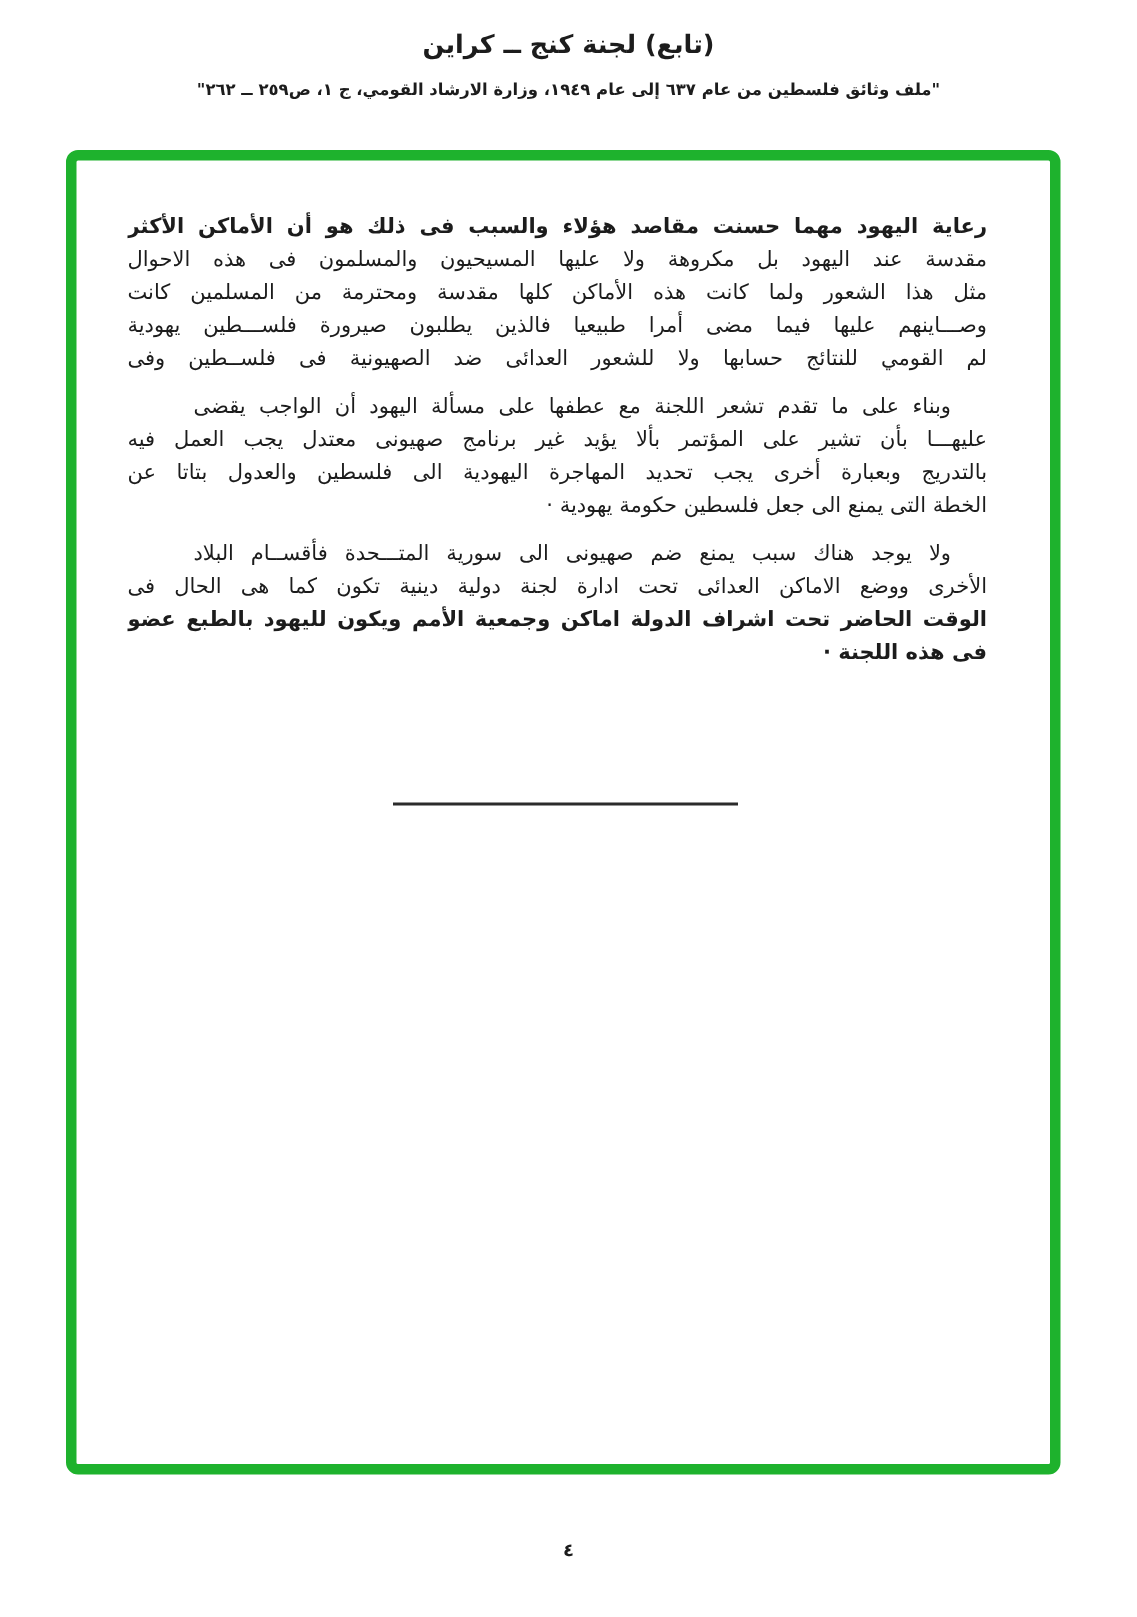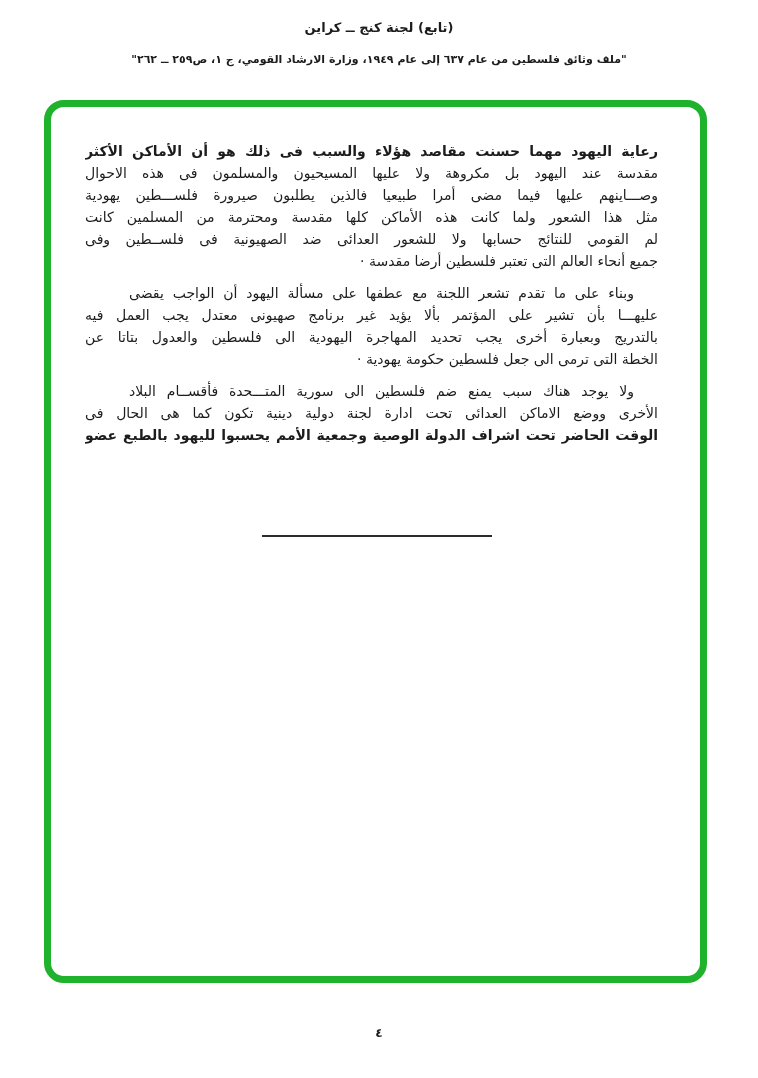--- a/index.html
+++ b/index.html
@@ -16,21 +16,21 @@
     overflow: hidden;
     color: #1c1c1c;
   }
   .header-title {
     position: absolute;
     top: 20px;
     left: 0;
     right: 0;
     text-align: center;
     direction: rtl;
-    font-size: 13px;
+    font-size: 17px;
     font-weight: bold;
     letter-spacing: 0.3px;
   }
   .header-subtitle {
     position: absolute;
     top: 53px;
     left: 0;
     right: 0;
     text-align: center;
     direction: rtl;
@@ -38,21 +38,21 @@
     font-weight: bold;
   }
   .doc-frame {
     position: absolute;
     left: 44px;
     top: 100px;
     width: 649px;
     height: 869px;
     border-style: solid;
     border-width: 7px;
-    border-radius: 20px;
+    border-radius: 8px;
     background: #ffffff;
   }
   .text-block {
     position: absolute;
     top: 33px;
     left: 34px;
     right: 42px;
     direction: rtl;
   }
   .paragraph {
@@ -105,35 +105,35 @@
   <div class="header-title">(تابع) لجنة كنج ــ كراين</div>
 
   <div class="header-subtitle">"ملف وثائق فلسطين من عام ٦٣٧ إلى عام ١٩٤٩، وزارة الارشاد القومي، ج ١، ص٢٥٩ ــ ٢٦٢"</div>
 
   <div class="doc-frame" style="border-color: rgb(30, 178, 45);">
     <div class="text-block">
 
     <div class="paragraph">
           <div class="text-line bold">رعاية اليهود مهما حسنت مقاصد هؤلاء والسبب فى ذلك هو أن الأماكن الأكثر</div>
           <div class="text-line">مقدسة عند اليهود بل مكروهة ولا عليها المسيحيون والمسلمون فى هذه الاحوال</div>
+          <div class="text-line">مثل هذا الشعور ولما كانت هذه الأماكن كلها مقدسة ومحترمة من المسلمين كانت</div>
           <div class="text-line">وصـــاينهم عليها فيما مضى أمرا طبيعيا فالذين يطلبون صيرورة فلســـطين يهودية</div>
-          <div class="text-line">مثل هذا الشعور ولما كانت هذه الأماكن كلها مقدسة ومحترمة من المسلمين كانت</div>
           <div class="text-line">لم القومي للنتائج حسابها ولا للشعور العدائى ضد الصهيونية فى فلســطين وفى</div>
-          <div class="text-line last">جميع أنحاء العالم التى تعتبر فلسطين أرضا مقدسة ·</div>
         </div>
         <div class="paragraph indent">
           <div class="text-line">وبناء على ما تقدم تشعر اللجنة مع عطفها على مسألة اليهود أن الواجب يقضى</div>
           <div class="text-line">عليهـــا بأن تشير على المؤتمر بألا يؤيد غير برنامج صهيونى معتدل يجب العمل فيه</div>
           <div class="text-line">بالتدريج وبعبارة أخرى يجب تحديد المهاجرة اليهودية الى فلسطين والعدول بتاتا عن</div>
-          <div class="text-line last">الخطة التى ترمى الى جعل فلسطين حكومة يهودية ·</div>
+          <div class="text-line last">الخطة التى يمنع الى جعل فلسطين حكومة يهودية ·</div>
         </div>
         <div class="paragraph indent">
-          <div class="text-line">ولا يوجد هناك سبب يمنع ضم فلسطين الى سورية المتـــحدة فأقســام البلاد</div>
+          <div class="text-line">ولا يوجد هناك سبب يمنع ضم صهيونى الى سورية المتـــحدة فأقســام البلاد</div>
           <div class="text-line">الأخرى ووضع الاماكن العدائى تحت ادارة لجنة دولية دينية تكون كما هى الحال فى</div>
-          <div class="text-line bold">الوقت الحاضر تحت اشراف الدولة الوصية وجمعية الأمم يحسبوا لليهود بالطبع عضو</div>
+          <div class="text-line bold">الوقت الحاضر تحت اشراف الدولة اماكن وجمعية الأمم ويكون لليهود بالطبع عضو</div>
+          <div class="text-line bold last">فى هذه اللجنة ·</div>
         </div>
       </div>
     <div class="separator"></div>
   </div>
 
   <div class="page-number">٤</div>
 
 </div>
 
 </body></html>

